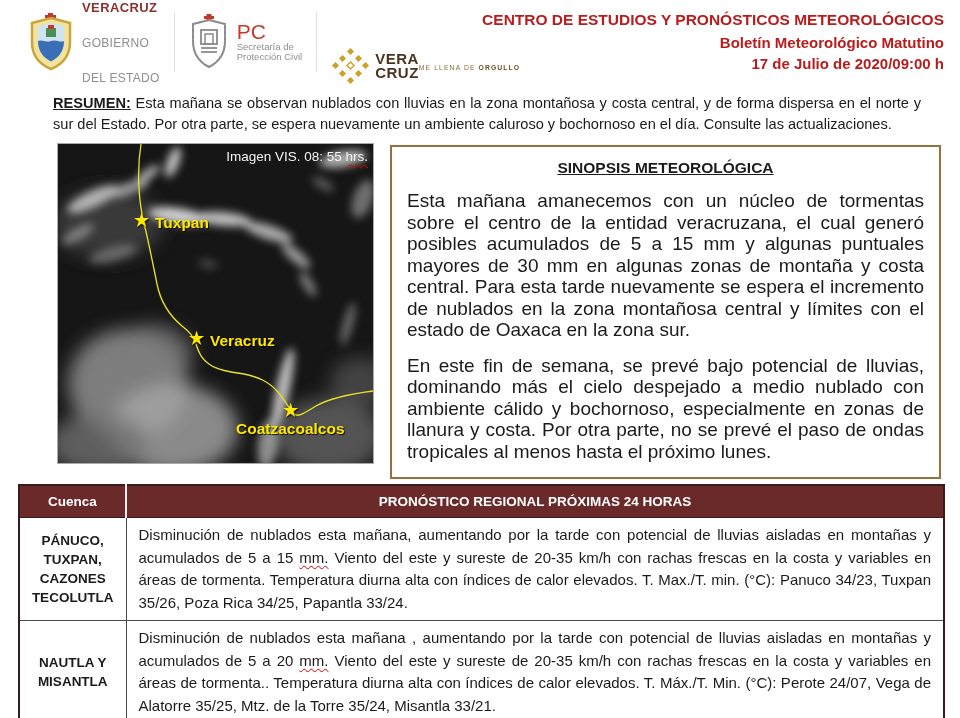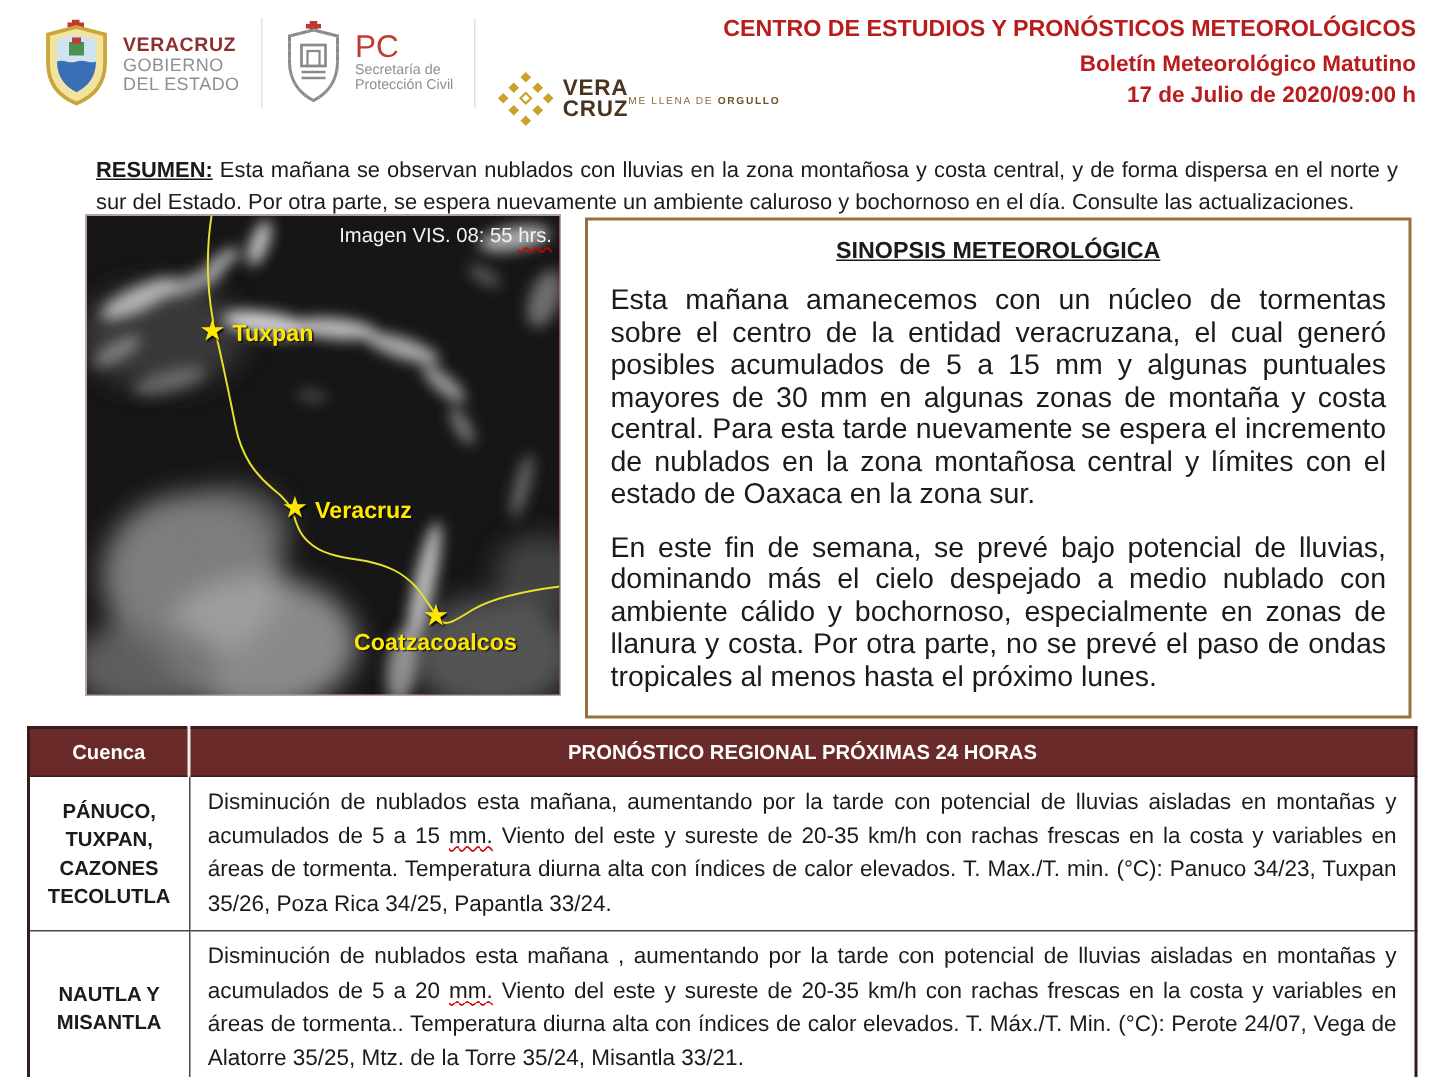--- a/index.html
+++ b/index.html
@@ -9,35 +9,35 @@
     position:relative;overflow:hidden;
   }
   .page{position:relative;width:960px;height:718px;background:#fff;}
 
   
   .logos{position:absolute;left:28px;top:6px;height:72px;display:flex;align-items:center;}
   .vdiv{width:1px;height:60px;background:#e2e2e2;margin:0 14px;}
   .logo{display:flex;align-items:center;gap:8px;}
   .vz-text{display:flex;flex-direction:column;justify-content:center;}
   .vz-title{color:#8c2f2f;font-weight:bold;font-size:13px;letter-spacing:.4px;}
-  .vz-sub{color:#8f8f8f;font-size:12px;line-height:13px;letter-spacing:.3px;}
+  .vz-sub{color:#8f8f8f;font-size:12px;line-height:13px;letter-spacing:.3px;margin-top:22px;}
   .pc-abbr{color:#c23b2f;font-weight:normal;font-size:21px;line-height:20px;}
   .pc-sub{color:#8f8f8f;font-size:9.5px;line-height:10.5px;}
   .brand{display:flex;flex-direction:row;align-items:center;margin-top:47px;}
   .brand-row{display:flex;align-items:center;gap:6px;}
   .brand-words{color:#4a3420;font-weight:bold;font-size:15px;line-height:13.5px;letter-spacing:.5px;}
   .brand-tag{margin-top:4px;font-size:6.8px;color:#8a6d3b;letter-spacing:1.1px;white-space:nowrap;}
   .brand-tag b{color:#6e5225;}
   .header-title{position:absolute;right:16px;top:11px;text-align:right;color:#b91c1c;font-weight:bold;}
   .ht1{font-size:15.5px;margin-bottom:5px;}
   .ht2{font-size:15px;margin-bottom:4px;}
   .ht3{font-size:15px;}
 
   
-  .resumen{position:absolute;left:48px;top:88px;width:868px;margin:16px;
+  .resumen{position:absolute;left:48px;top:88px;width:868px;margin:5px;
     font-size:14.6px;line-height:20.5px;text-align:justify;}
   .resumen-label{font-weight:bold;text-decoration:underline;}
 
   
   .sat{position:absolute;left:57px;top:143px;width:315px;height:319px;background:#be185d;
     border:1px solid #a9a9a9;box-sizing:content-box;}
   .sat svg{position:absolute;left:0;top:0;}
   .sat-caption{position:absolute;top:5px;right:5px;color:#f4f4f4;font-size:13.5px;white-space:nowrap;}
   .sq{text-decoration:underline wavy #d40000 1px;text-underline-offset:3px;}
   .marker{position:absolute;color:#ffe800;font-weight:bold;white-space:nowrap;

